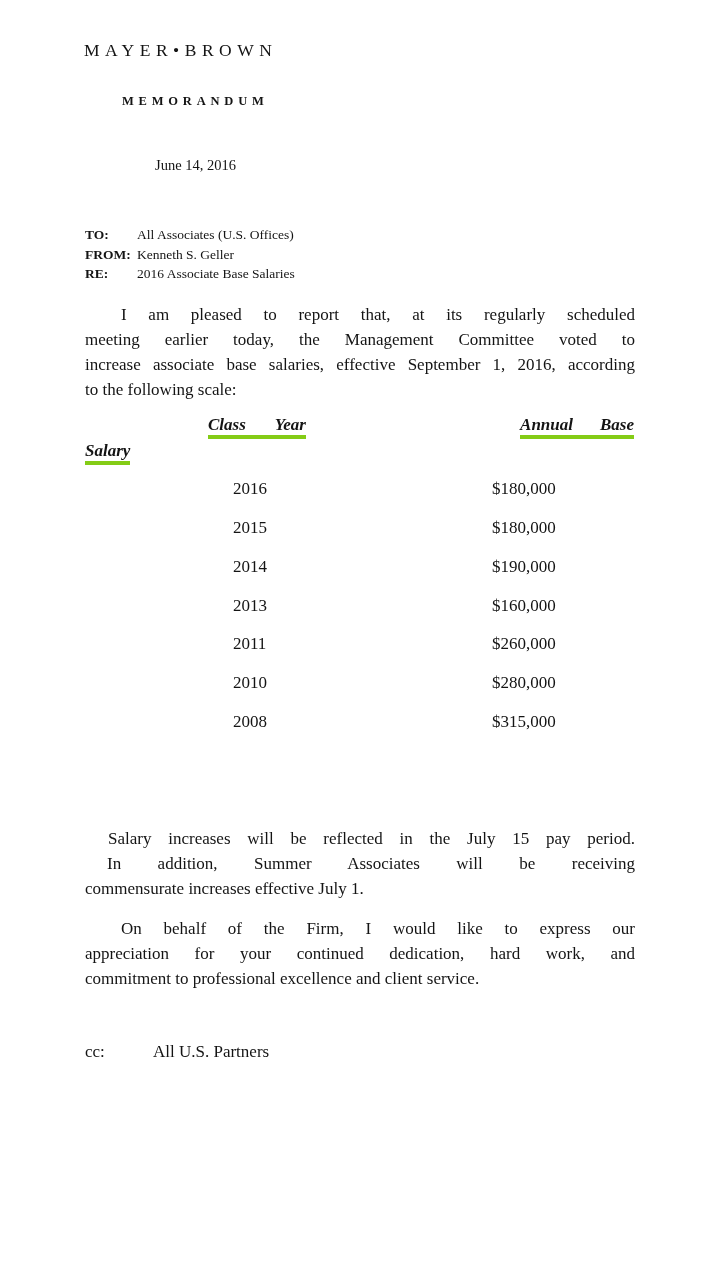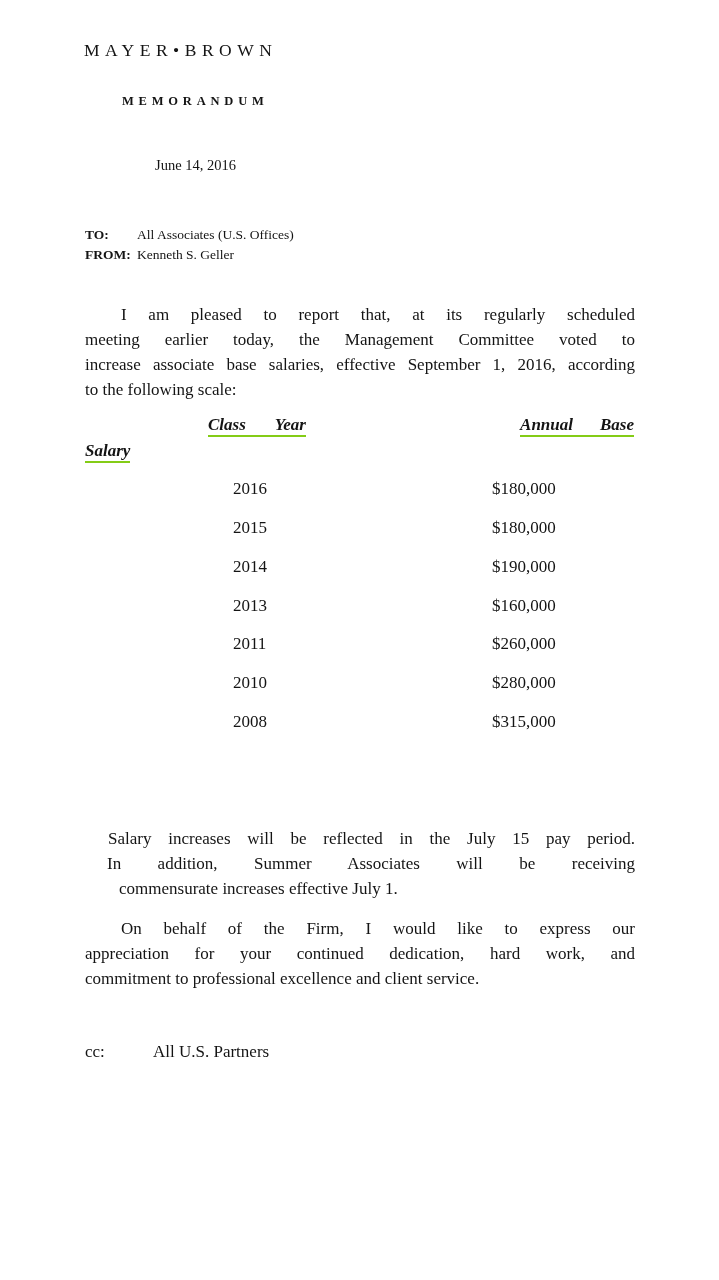--- a/index.html
+++ b/index.html
@@ -40,21 +40,21 @@
   }
   #para1{top:302px;}
   #para2{top:826px;}
   #para3{top:916px;}
   .tline.just{text-align:justify;text-align-last:justify;}
   
   .scale-header{
     position:absolute;left:85px;top:415px;width:550px;height:26px;
     font-size:17px;font-weight:bold;font-style:italic;
   }
-  .hdr-group{position:absolute;border-bottom:2px solid #84cc16;white-space:nowrap;}
+  .hdr-group{position:absolute;border-bottom:4px solid #84cc16;white-space:nowrap;}
   .hg-left{left:123px;}
   .hg-right{right:1px;}
   .hgap{display:inline-block;}
   .g1{width:29px;}
   .g2{width:27px;}
   .salary-wrap-line{
     position:absolute;left:85px;top:441px;
     font-size:17px;font-weight:bold;font-style:italic;
   }
   .salary-wrap-line .hdr-group{position:static;display:inline-block;}
@@ -82,20 +82,23 @@
   <div class="memo-title">MEMORANDUM</div>
 
   <div class="date-line">June 14, 2016</div>
 
   <div class="meta-block">
     <div class="meta-row">
       <span class="meta-label">TO:</span><span>All Associates (U.S. Offices)</span>
     </div>
     <div class="meta-row">
       <span class="meta-label">FROM:</span><span>Kenneth S. Geller</span>
+    </div>
+    <div class="meta-row">
+      <span class="meta-label">RE:</span><span>2016 Associate Base Salaries</span>
     </div>
   </div>
 
   <div class="para" id="para1">
       <div class="tline just" style="text-indent: 36px;">I am pleased to report that, at its regularly scheduled</div>
       <div class="tline just" style="text-indent: 0px;">meeting earlier today, the Management Committee voted to</div>
       <div class="tline just" style="text-indent: 0px;">increase associate base salaries, effective September 1, 2016, according</div>
       <div class="tline" style="text-indent: 0px;">to the following scale:</div>
     </div>
 
@@ -134,21 +137,21 @@
       </div>
       <div class="salary-row">
         <span class="year-cell">2008</span>
         <span class="salary-cell">$315,000</span>
       </div>
     </div>
 
   <div class="para" id="para2">
       <div class="tline just" style="text-indent: 23px;">Salary increases will be reflected in the July 15 pay period.</div>
       <div class="tline just" style="text-indent: 22px;">In addition, Summer Associates will be receiving</div>
-      <div class="tline" style="text-indent: 0px; margin-left: 34px;">commensurate increases effective July 1.</div>
+      <div class="tline" style="text-indent: 0px;">commensurate increases effective July 1.</div>
     </div>
 
   <div class="para" id="para3">
       <div class="tline just" style="text-indent: 36px;">On behalf of the Firm, I would like to express our</div>
       <div class="tline just" style="text-indent: 0px;">appreciation for your continued dedication, hard work, and</div>
       <div class="tline" style="text-indent: 0px;">commitment to professional excellence and client service.</div>
     </div>
 
   <div class="cc-row">
     <span class="cc-label">cc:</span><span>All U.S. Partners</span>

